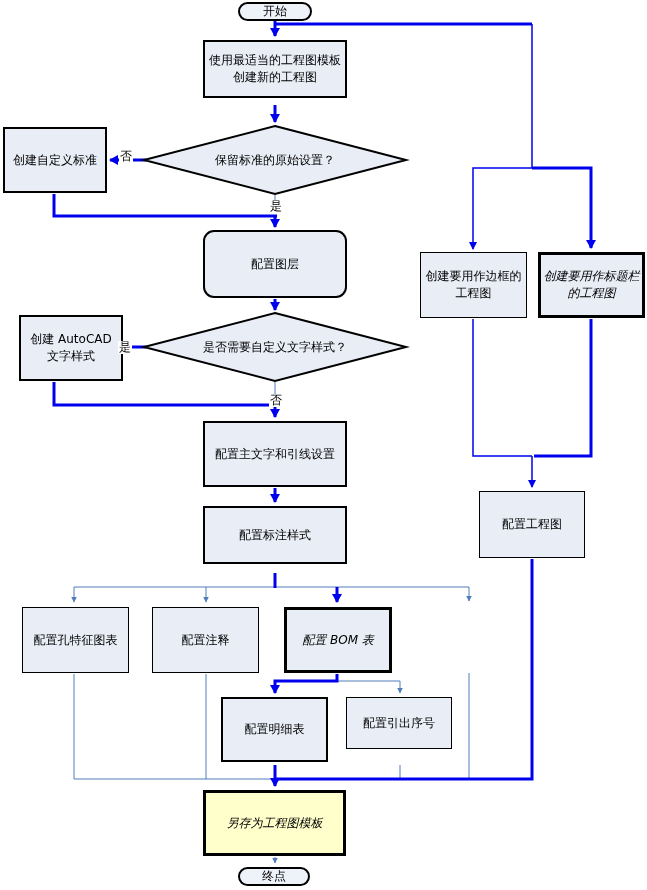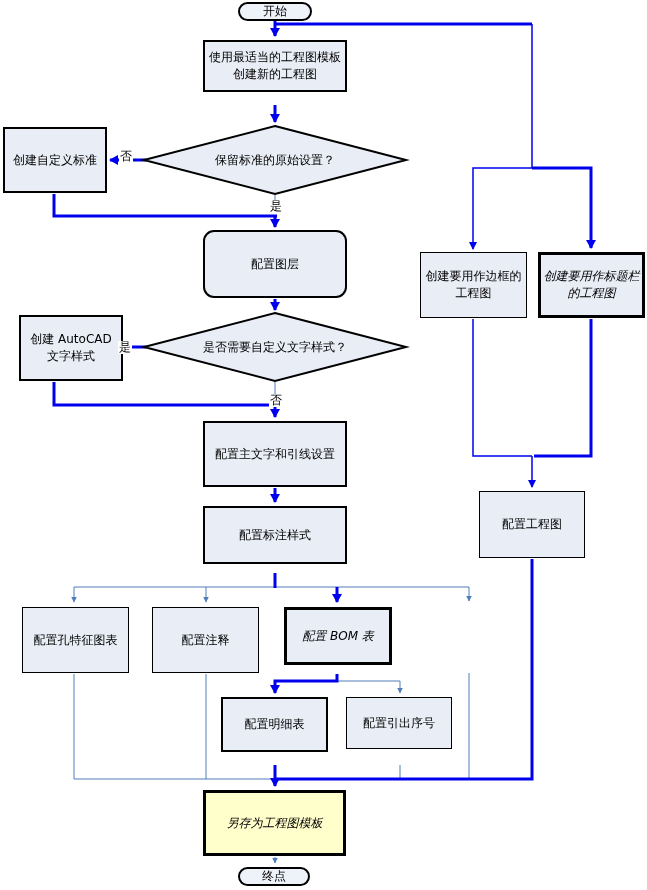--- a/index.html
+++ b/index.html
@@ -89,21 +89,21 @@
       <polyline points="591,319 591,456 534,456"></polyline>
       <polyline points="532,559 532,779 276,779"></polyline>
     </g>
 
     <polygon points="275,126 406,160 275,194 144,160" style="fill:var(--node-fill);stroke:var(--border-c)" stroke-width="2"></polygon>
     <polygon points="275,313 406,347 275,381 144,347" style="fill:var(--node-fill);stroke:var(--border-c)" stroke-width="2"></polygon>
   </svg>
 
   <div class="node capsule" style="left:238px;top:2px;width:74px;height:19px;">开始</div>
 
-  <div class="node b2" style="left:203px;top:40px;width:144px;height:52px;">使用最适当的工程图模板
+  <div class="node b2" style="left:203px;top:40px;width:144px;height:58px;">使用最适当的工程图模板
 创建新的工程图</div>
 
   <div class="dtext" style="left:175px;top:148px;width:200px;height:24px;">保留标准的原始设置？</div>
 
   <div class="node b2" style="left:3px;top:127px;width:104px;height:66px;">创建自定义标准</div>
 
   <div class="node b2" style="left:203px;top:230px;width:144px;height:68px;border-radius:11px;">配置图层</div>
 
   <div class="dtext" style="left:175px;top:335px;width:200px;height:24px;">是否需要自定义文字样式？</div>
 
@@ -111,24 +111,24 @@
 文字样式</div>
 
   <div class="node b2" style="left:203px;top:421px;width:144px;height:66px;">配置主文字和引线设置</div>
 
   <div class="node b2" style="left:203px;top:506px;width:144px;height:58px;">配置标注样式</div>
 
   <div class="node" style="left:22px;top:607px;width:107px;height:66px;">配置孔特征图表</div>
 
   <div class="node" style="left:152px;top:607px;width:107px;height:66px;">配置注释</div>
 
-  <div class="node b3" style="left:284px;top:607px;width:108px;height:58px;">配置 BOM 表</div>
+  <div class="node b3" style="left:284px;top:607px;width:108px;height:66px;">配置 BOM 表</div>
 
 
-  <div class="node b2" style="left:221px;top:697px;width:107px;height:55px;">配置明细表</div>
+  <div class="node b2" style="left:221px;top:697px;width:107px;height:65px;">配置明细表</div>
 
   <div class="node" style="left:346px;top:697px;width:106px;height:52px;">配置引出序号</div>
 
   <div class="node b3 yellow" style="left:203px;top:790px;width:143px;height:66px;">另存为工程图模板</div>
 
   <div class="node capsule" style="left:238px;top:867px;width:72px;height:19px;">终点</div>
 
   <div class="node" style="left:420px;top:252px;width:107px;height:66px;">创建要用作边框的
 工程图</div>
 

